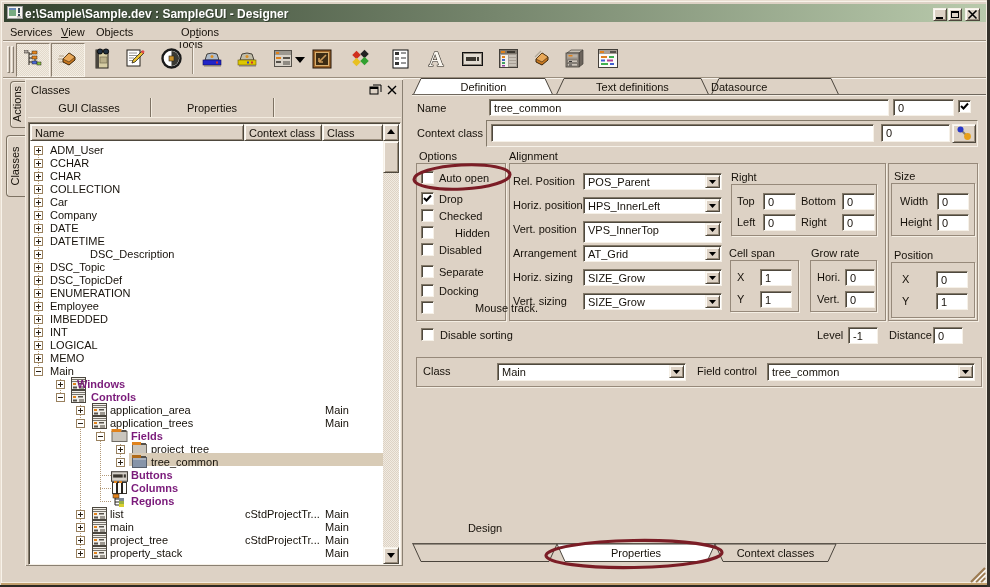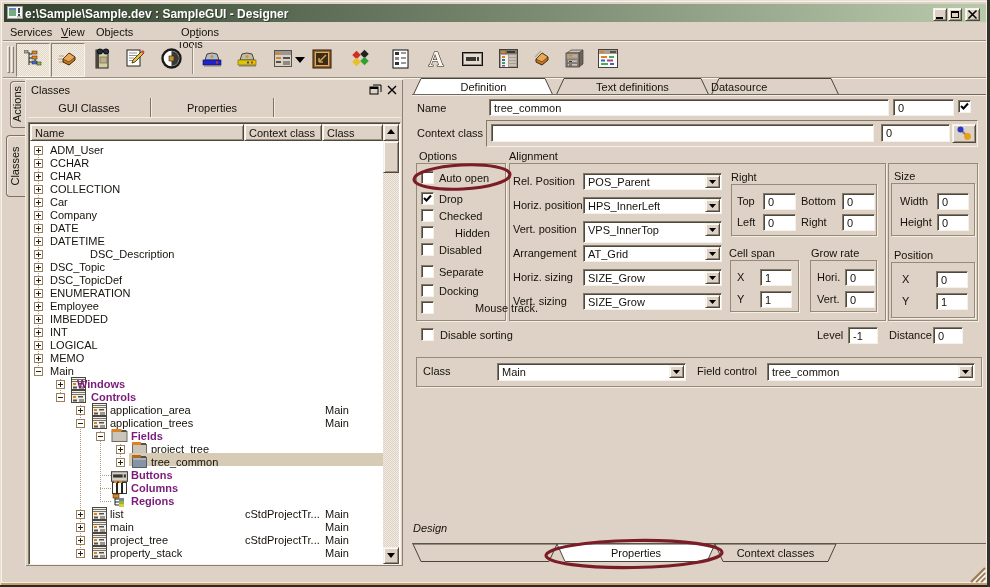--- a/index.html
+++ b/index.html
@@ -697,21 +697,21 @@
         <div class="raised" style="right:1px;top:1px;width:15px;height:13px;"><svg width="13" height="11" viewBox="0 0 13 11">
             <path d="M3 4 L10 4 L6.5 8 Z" fill="#000"></path>
           </svg></div>
       </div>
 <svg class="ab" style="left:412px;top:542px" width="574" height="22" viewBox="0 0 574 22">
 <line x1="0" y1="1.5" x2="574" y2="1.5" stroke="#6e675d"></line>
 <path d="M1 2 L145 2 L137 19.5 L9 19.5 Z" fill="#ddd2c5" stroke="#4a443c" stroke-width="1"></path>
 <path d="M145 2 L303 2 L295 19.5 L153 19.5 Z" fill="#ffffff" stroke="#4a443c" stroke-width="1"></path>
 <path d="M303 2 L424 2 L416 19.5 L311 19.5 Z" fill="#ddd2c5" stroke="#4a443c" stroke-width="1"></path>
 </svg>
-<div class="lbl" style="left:413px;top:522px;width:144px;font-style:italic;">Design</div>
+<div class="lbl" style="left:413px;top:522px;width:144px;text-align:center;">Design</div>
 <div class="lbl" style="left:557px;top:547px;width:158px;text-align:center;">Properties</div>
 <div class="lbl" style="left:715px;top:547px;width:121px;text-align:center;">Context classes</div>
 <svg class="ab" style="left:405px;top:158px" width="120" height="40" viewBox="0 0 120 40">
 <ellipse cx="57" cy="19" rx="48" ry="12" fill="none" stroke="#7b1d26" stroke-width="3.2" transform="rotate(-3 57 19)"></ellipse>
 </svg>
 <svg class="ab" style="left:540px;top:537px" width="190" height="36" viewBox="0 0 190 36">
 <ellipse cx="94" cy="17" rx="88" ry="13.5" fill="none" stroke="#7b1d26" stroke-width="3.2" transform="rotate(-1 94 17)"></ellipse>
 </svg>
 </div>
 

